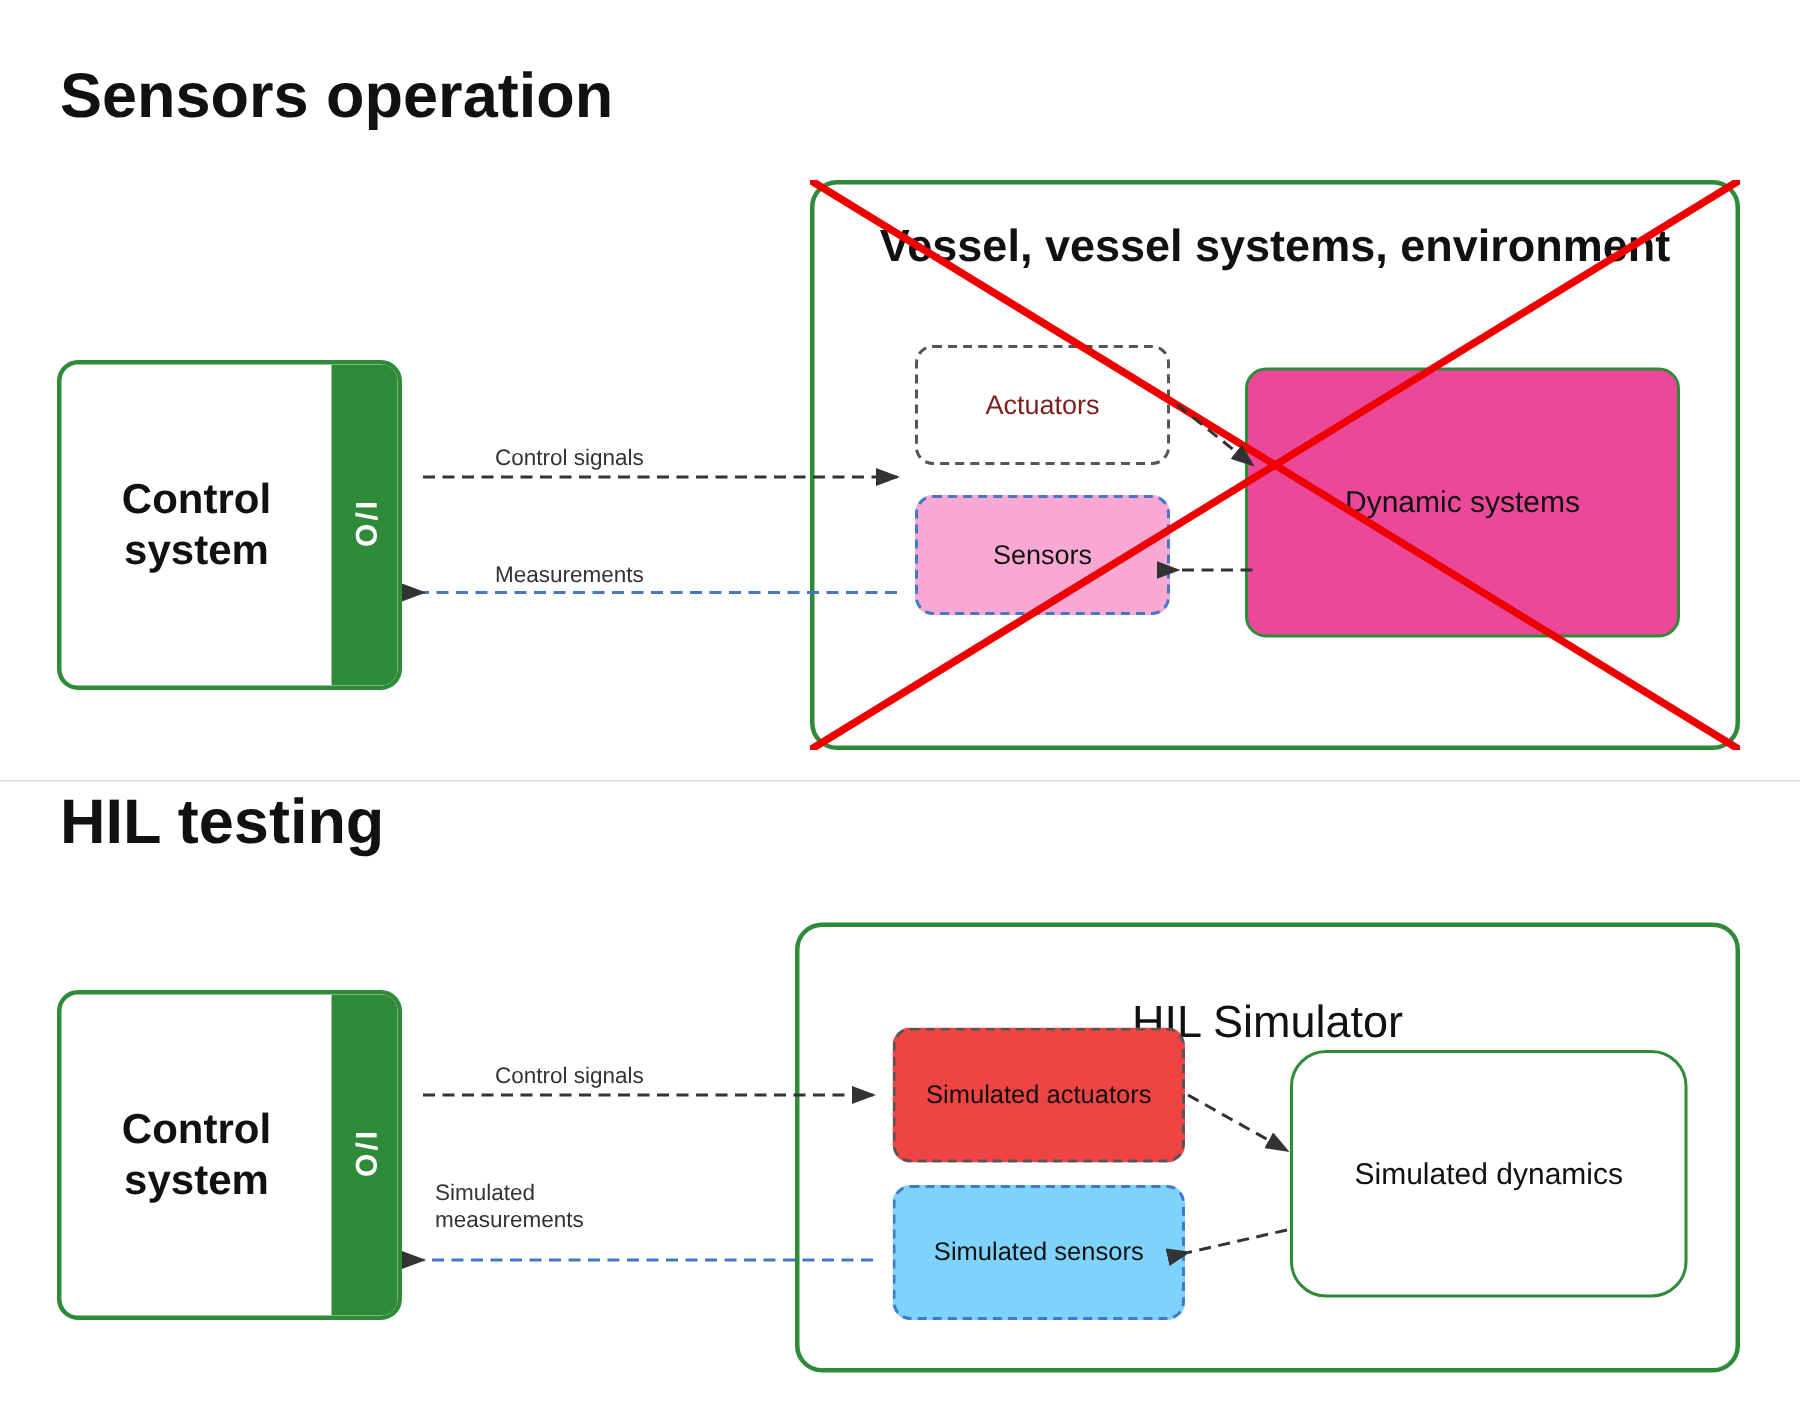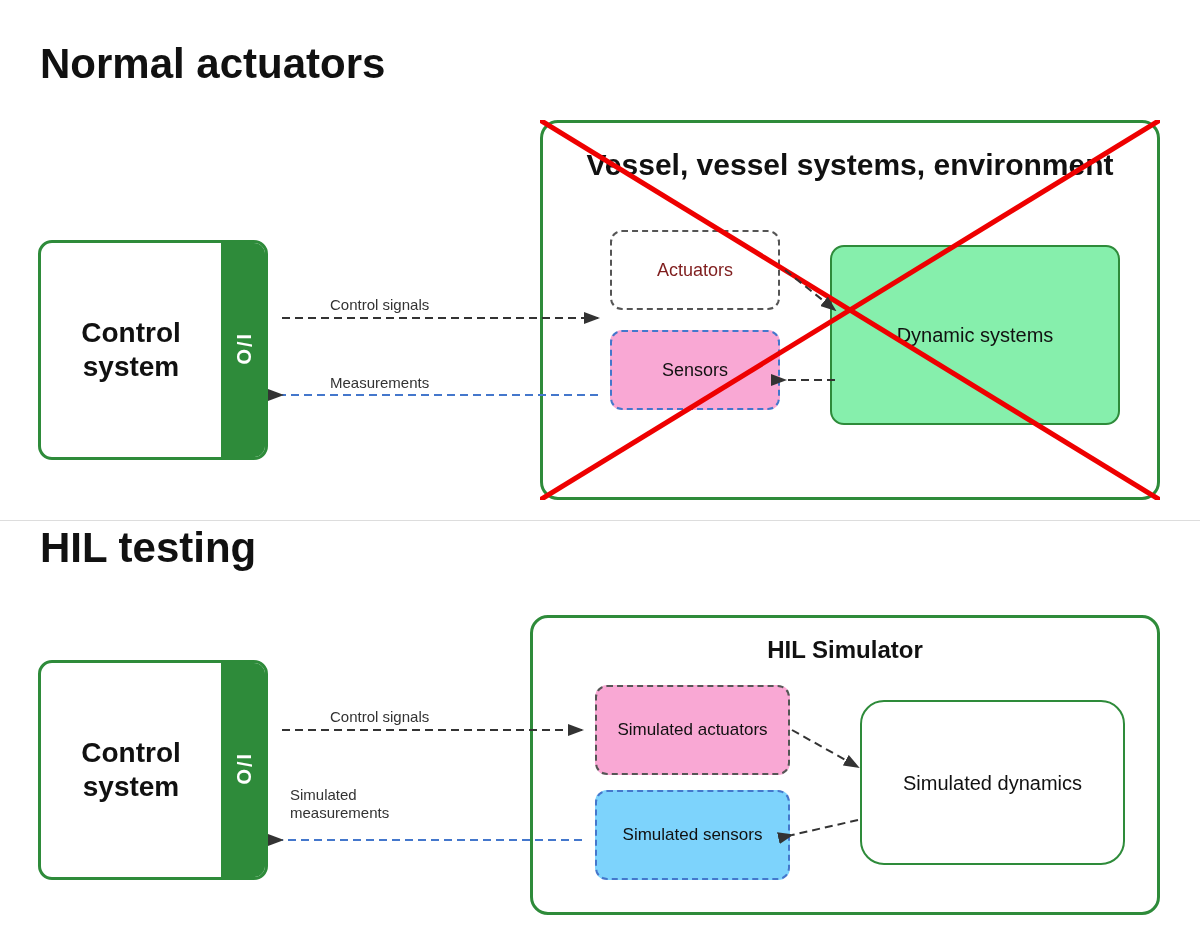--- a/index.html
+++ b/index.html
@@ -125,21 +125,21 @@
       height: 180px;
       border: 2.5px solid #2e8b3a;
       border-radius: 14px;
       display: flex;
       align-items: center;
       justify-content: center;
       font-size: 20px;
       font-weight: 500;
       color: #111;
       text-align: center;
-      background: #86efac;
+      background: #ec4899;
       line-height: 1.3;
     }
 
     
     #red-cross {
       position: absolute;
       top: 120px;
       left: 540px;
       width: 620px;
       height: 380px;
@@ -196,43 +196,44 @@
       position: absolute;
       top: 615px;
       left: 530px;
       width: 630px;
       height: 300px;
       border: 3px solid #2e8b3a;
       border-radius: 18px;
     }
     #hil-sim-title {
       text-align: center;
-      font-size: 24px;
-      font-weight: 700;
+      font-size: 30px;
+      font-weight: 400;
       color: #111;
       padding: 18px 20px 8px;
+      margin-top: 29px;
     }
 
     
     #sim-actuators-box {
       position: absolute;
       top: 685px;
       left: 595px;
       width: 195px;
       height: 90px;
       border: 2.5px dashed #555;
       border-radius: 12px;
       display: flex;
       align-items: center;
       justify-content: center;
       font-size: 17px;
       font-weight: 500;
       color: #111;
       text-align: center;
-      background: #f9a8d4;
+      background: #ef4444;
       line-height: 1.3;
     }
 
     
     #sim-sensors-box {
       position: absolute;
       top: 790px;
       left: 595px;
       width: 195px;
       height: 90px;
@@ -285,21 +286,21 @@
       top: 520px;
       left: 0;
       width: 1200px;
       height: 1px;
       background: #ddd;
     }
   </style>
 </head>
 <body>
 
-<h1 class="page-title" id="normal-title">Normal actuators</h1>
+<h1 class="page-title" id="normal-title">Sensors operation</h1>
 
 <h1 class="page-title" id="hil-title">HIL testing</h1>
 
 <div id="control-box-normal">
   <div class="cs-text">Control
 system</div>
   <div class="io-tab">I/O</div>
 </div>
 
 <div id="vessel-box">

